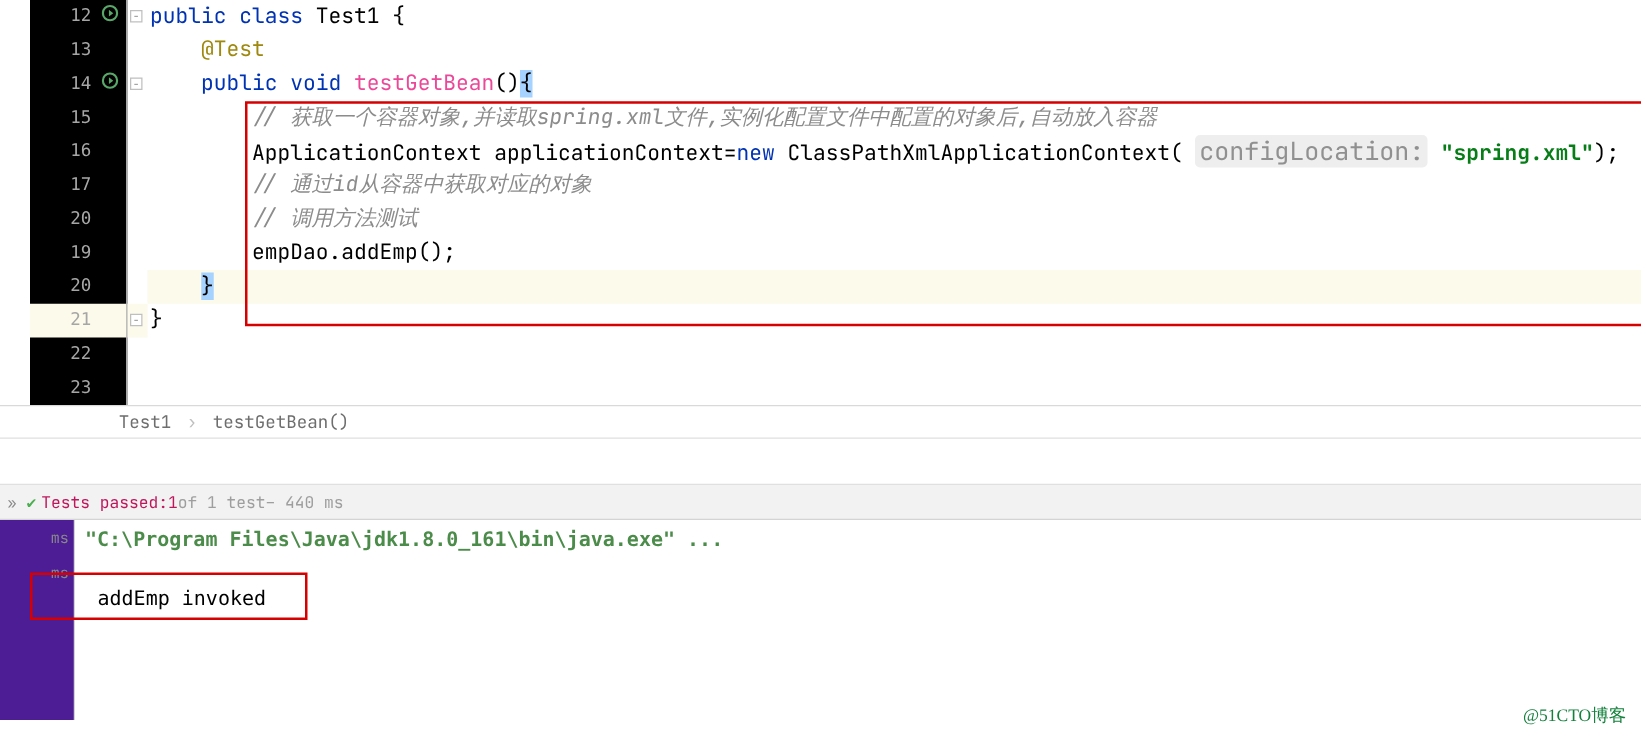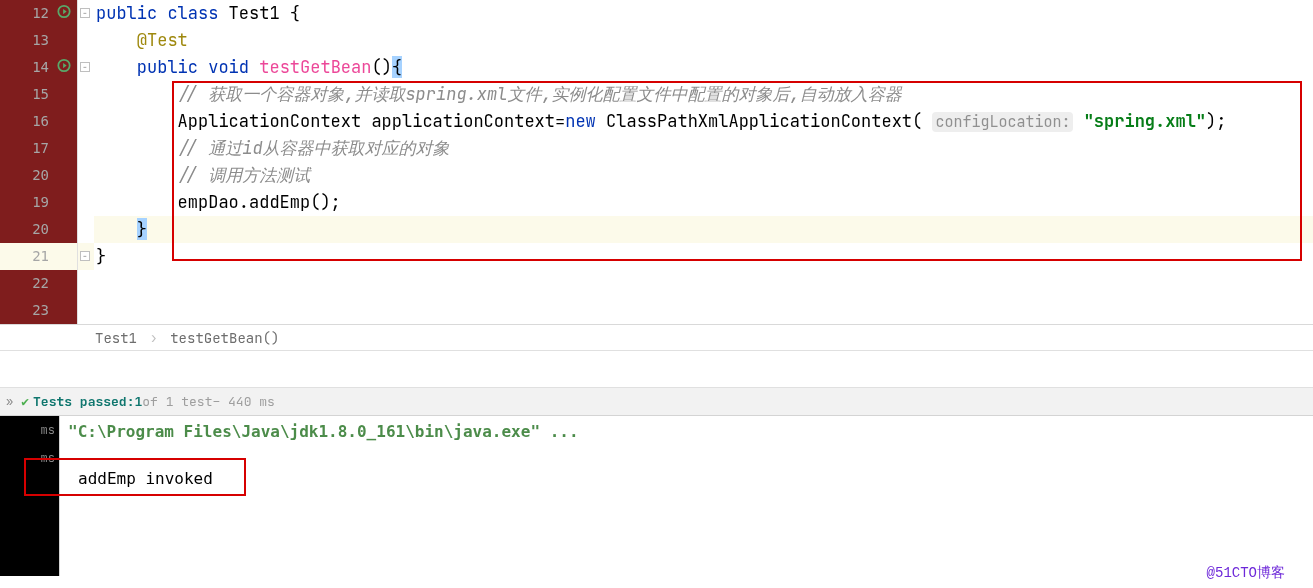--- a/index.html
+++ b/index.html
@@ -12,28 +12,29 @@
       overflow: hidden;
       position: relative;
     }
     .editor-area {
       display: flex;
       width: 100%;
       background: #ffffff;
     }
     .gutter {
       width: 78px;
-      background: #7f1d1d;
+      background: #000000;
       border-right: 1px solid #e0e0e0;
       text-align: right;
       color: #a6a6a6;
       font-size: 14px;
       font-family: "Consolas", monospace;
       user-select: none;
       position: relative;
+      margin-left: 24px;
     }
     .gutter-line {
       height: 27px;
       line-height: 27px;
       padding-right: 28px;
       position: relative;
     }
     .gutter-icon {
       position: absolute;
       right: 6px;
@@ -81,21 +82,21 @@
     .comment { color: #8c8c8c; font-style: italic; }
     .str { color: #067d17; font-weight: bold; }
     .cls { color: #000000; }
     .method { color: #ec4899; }
     .param-hint {
       background: #eeeeee;
       color: #909090;
       border-radius: 4px;
       padding: 0 3px;
       font-style: normal;
-      font-size: 15px;
+      font-size: 20px;
     }
     .caret-sel {
       background: #a6d2ff;
     }
     .red-box {
       position: absolute;
       border: 2px solid #d60000;
       pointer-events: none;
     }
     .breadcrumb {
@@ -120,29 +121,29 @@
       background: #f2f2f2;
       border-bottom: 1px solid #d4d4d4;
       font-size: 13px;
       display: flex;
       align-items: center;
       padding-left: 6px;
       color: #444;
     }
     .chev { color: #8a8a8a; margin-right: 8px; font-size: 12px;}
     .pass-check { color: #4caf50; margin-right: 4px; }
-    .tests-strong { color: #0f766e; font-weight: bold; }
+    .tests-strong { color: #be185d; }
     .tests-gray { color: #9e9e9e; }
     .console-area {
       display: flex;
       height: 160px;
     }
     .console-sidebar {
       width: 60px;
-      background: #000000;
+      background: #4c1d95;
       border-right: 1px solid #d4d4d4;
       font-size: 12px;
       color: #888;
       padding-top: 6px;
       text-align: right;
       padding-right: 4px;
     }
     .console-content {
       flex: 1;
       padding: 6px 8px;
@@ -153,25 +154,25 @@
     }
     .console-line1 { color: #4c8c4a; font-weight: bold; }
     .console-out-box {
       margin-top: 24px;
       display: inline-block;
       padding: 4px 10px;
       color: #000;
     }
     .watermark {
       position: absolute;
-      right: 28px;
+      right: 12px;
       bottom: 6px;
-      color: #6d28d9;
+      color: #15803d;
       font-size: 14px;
-      font-family: Liberation Mono, monospace;
+      font-family: Liberation Serif, serif;
     }
   </style>
 </head>
 <body>
 
 <div class="editor-area">
   <div class="gutter">
     <div class="gutter-line"><span>12</span>
       <span class="gutter-icon run-icon">
         <svg viewBox="0 0 16 16">

